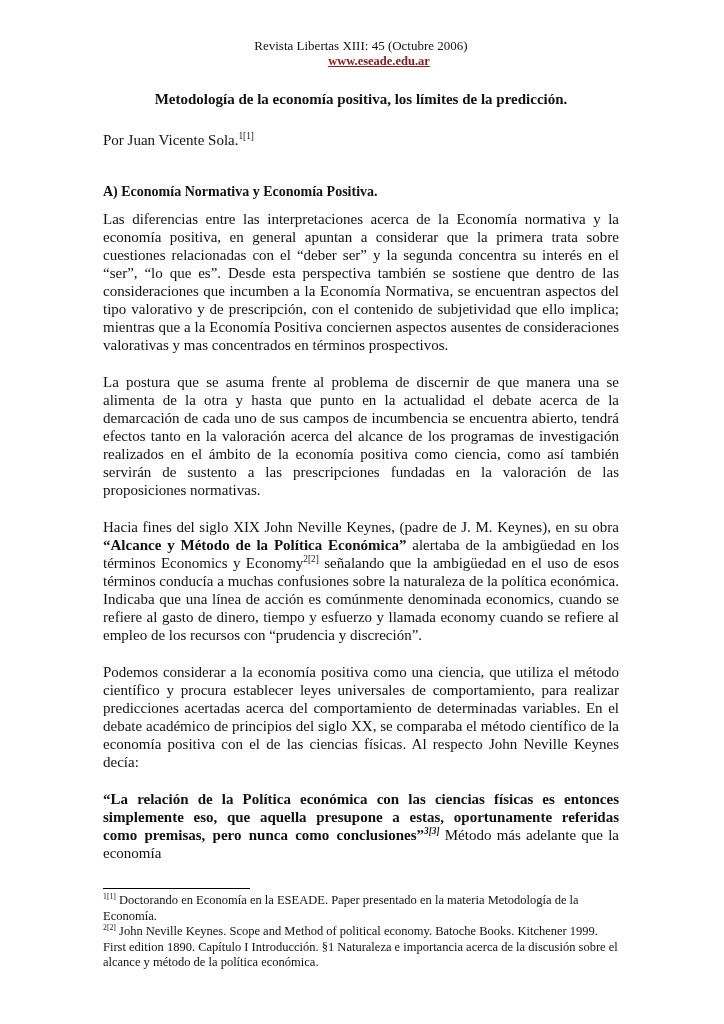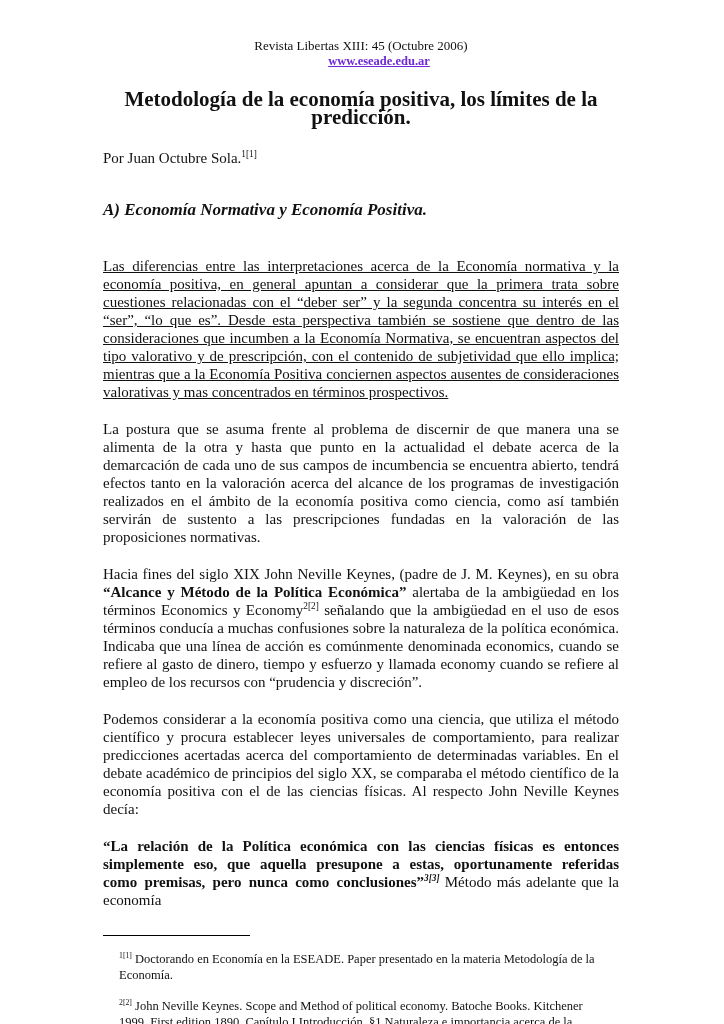--- a/index.html
+++ b/index.html
@@ -27,45 +27,43 @@
   }
   .site-link {
     text-decoration: underline;
     font-weight: bold;
     font-size: 12.5px;
     cursor: pointer;
   }
   .title {
     text-align: center;
     font-weight: bold;
-    font-size: 21px;
+    font-size: 15px;
     line-height: 18px;
     margin: 21px 0 0 0;
   }
   .byline {
     margin: 23px 0 0 0;
     font-size: 15px;
     line-height: 18px;
   }
   .section-heading {
     margin: 34px 0 0 0;
     font-weight: bold;
-    font-style: italic;
-    font-size: 17px;
+    font-size: 14px;
     line-height: 18px;
   }
   .body-text p.para {
     font-size: 15px;
     line-height: 18px;
     text-align: justify;
     margin: 19px 0 0 0;
   }
   .body-text p.para:first-child {
-    margin-top: 38px;
-    text-decoration: underline;
+    margin-top: 9px;
   }
   .run-n { font-weight: normal; font-style: normal; }
   .run-bi { font-weight: bold; }
   .run-sup {
     vertical-align: super;
     font-size: 0.62em;
     line-height: 0;
   }
   .run-supbi {
     vertical-align: super;
@@ -76,38 +74,38 @@
   }
   .quote-para .run-bi { word-spacing: 2px; }
   .footnote-sep {
     width: 147px;
     border-top: 1.5px solid #000000;
     margin: 26px 0 4px 0;
   }
   .footnotes p {
     font-size: 12.5px;
     line-height: 15.5px;
-    margin: 16px;
+    margin: 0;
   }
 </style>
 </head>
 <body style="color: rgb(17, 17, 17);">
 
 <div class="page">
 
   <div class="header">
     <div>Revista Libertas XIII: 45 (Octubre 2006)</div>
     <div>
-      <a class="site-link" href="#" style="color: #6d28d9; margin-left: 36px;">www.eseade.edu.ar</a>
+      <a class="site-link" href="#" style="color: #7f1d1d; margin-left: 36px;">www.eseade.edu.ar</a>
     </div>
   </div>
 
   <h1 class="title">Metodología de la economía positiva, los límites de la predicción.</h1>
 
-  <p class="byline"><span class="run-n">Por Juan Octubre Sola.</span><span class="run-sup">1[1]</span></p>
+  <p class="byline"><span class="run-n">Por Juan Vicente Sola.</span><span class="run-sup">1[1]</span></p>
 
   <h2 class="section-heading">A) Economía Normativa y Economía Positiva.</h2>
 
   <div class="body-text">
     <p class="para"><span class="run-n">Las diferencias entre las interpretaciones acerca de la Economía normativa y la economía positiva, en general apuntan a considerar que la primera trata sobre cuestiones relacionadas con el “deber ser” y la segunda concentra su interés en el “ser”, “lo que es”. Desde esta perspectiva también se sostiene que dentro de las consideraciones que incumben a la Economía Normativa, se encuentran aspectos del tipo valorativo y de prescripción, con el contenido de subjetividad que ello implica; mientras que a la Economía Positiva conciernen aspectos ausentes de consideraciones valorativas y mas concentrados en términos prospectivos.</span></p>
     <p class="para"><span class="run-n">La postura que se asuma frente al problema de discernir de que manera una se alimenta de la otra y hasta que punto en la actualidad el debate acerca de la demarcación de cada uno de sus campos de incumbencia se encuentra abierto, tendrá efectos tanto en la valoración acerca del alcance de los programas de investigación realizados en el ámbito de la economía positiva como ciencia, como así también servirán de sustento a las prescripciones fundadas en la valoración de las proposiciones normativas.</span></p>
     <p class="para"><span class="run-n">Hacia fines del siglo XIX John Neville Keynes, (padre de J. M. Keynes), en su obra </span><span class="run-bi">“Alcance y Método de la Política Económica”</span><span class="run-n"> alertaba de la ambigüedad en los términos Economics y Economy</span><span class="run-sup">2[2]</span><span class="run-n"> señalando que la ambigüedad en el uso de esos términos conducía a muchas  confusiones sobre la naturaleza de la política económica. Indicaba que una línea de acción es comúnmente denominada economics, cuando se refiere al gasto de dinero, tiempo y esfuerzo y llamada economy cuando se refiere al empleo de los recursos con “prudencia y discreción”.</span></p>
     <p class="para"><span class="run-n">Podemos considerar a la economía positiva como una ciencia, que utiliza el método científico y procura establecer leyes universales de comportamiento, para realizar predicciones acertadas acerca del comportamiento de determinadas variables. En el debate académico de principios del siglo XX, se comparaba el método científico de la economía positiva con el de las ciencias físicas. Al respecto John Neville Keynes decía:</span></p>
     <p class="para quote-para"><span class="run-bi">“La relación de la Política económica con las ciencias físicas es entonces simplemente eso, que aquella presupone a estas, oportunamente referidas como premisas, pero nunca como conclusiones”</span><span class="run-supbi">3[3]</span><span class="run-n"> Método más adelante que la economía</span></p>
   </div>

